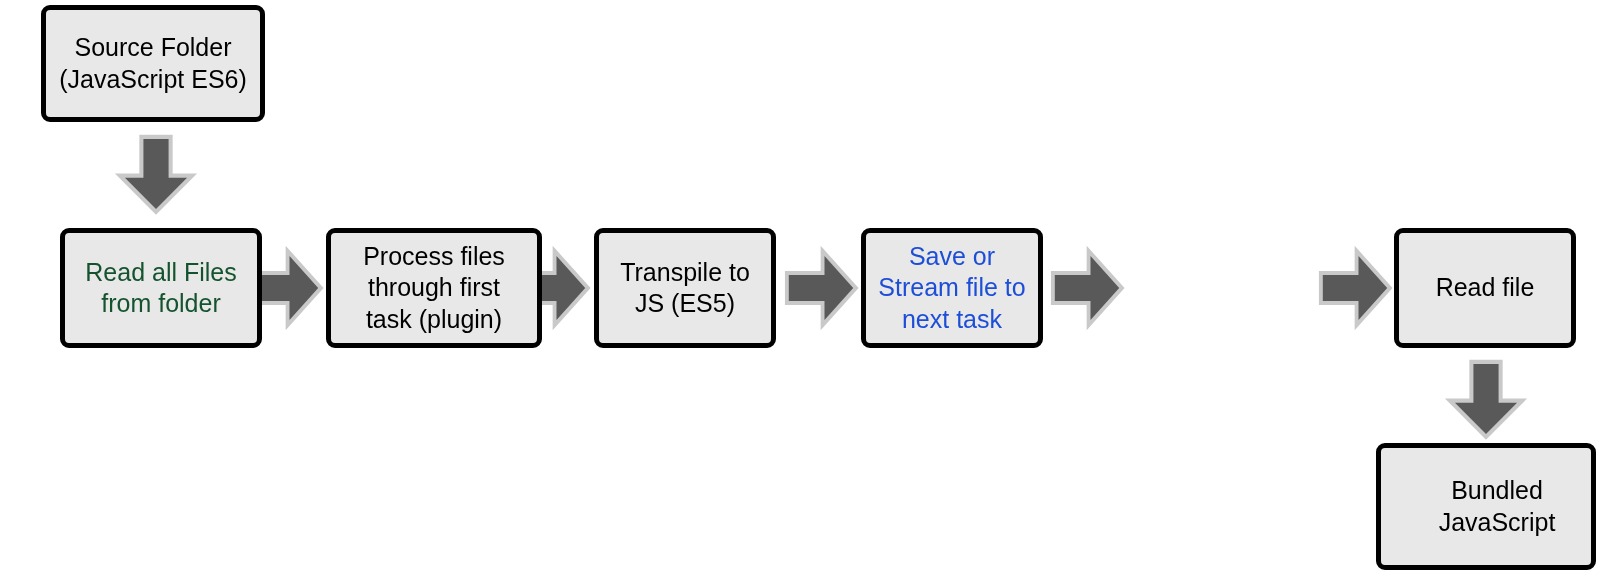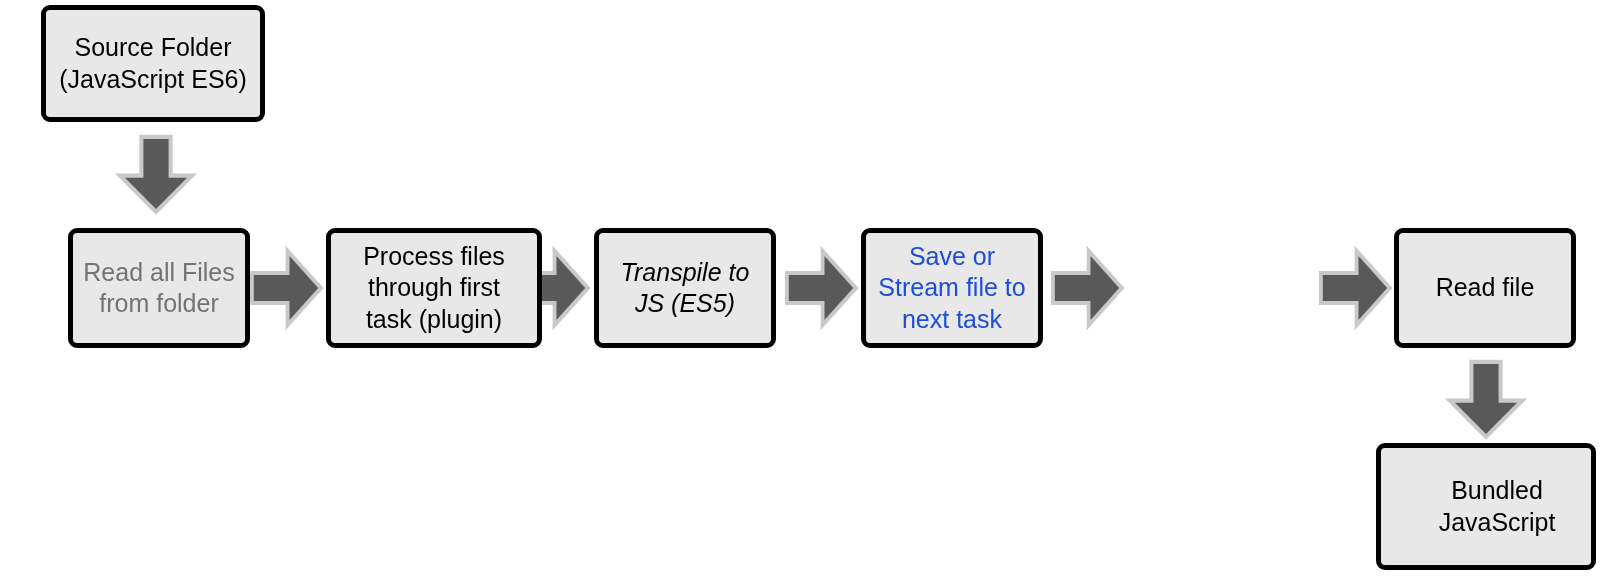--- a/index.html
+++ b/index.html
@@ -78,26 +78,26 @@
         <path d="M 4,33 L 55,33 L 55,8 L 96,50 L 55,92 L 55,67 L 4,67 Z" fill="#595959" stroke="#c9c9c9" stroke-width="11" stroke-linejoin="miter" paint-order="stroke fill"></path>
       </svg>
     </div>
     <div class="arrow" style="left: 1413px; top: 361px; width: 74px; height: 76px;">
       <svg width="74" height="76" viewBox="0 0 100 100" preserveAspectRatio="none">
         <path d="M 33,4 L 67,4 L 67,55 L 92,55 L 50,96 L 8,55 L 33,55 Z" fill="#595959" stroke="#c9c9c9" stroke-width="11" stroke-linejoin="miter" paint-order="stroke fill"></path>
       </svg>
     </div>
     <div class="node" style="left: 5px; top: 5px; width: 224px; height: 117px; background: rgb(232, 232, 232); border-color: rgb(0, 0, 0); color: rgb(0, 0, 0);"><span>Source Folder
 (JavaScript ES6)</span></div>
-    <div class="node" style="left: 32px; top: 228px; width: 182px; height: 120px; background: rgb(232, 232, 232); border-color: rgb(0, 0, 0); color: #737373;"><span>Read all Files
+    <div class="node" style="left: 24px; top: 228px; width: 202px; height: 120px; background: rgb(232, 232, 232); border-color: rgb(0, 0, 0); color: #14532d;"><span>Read all Files
 from folder</span></div>
     <div class="node" style="left: 290px; top: 228px; width: 216px; height: 120px; background: rgb(232, 232, 232); border-color: rgb(0, 0, 0); color: rgb(0, 0, 0);"><span>Process files
 through first
 task (plugin)</span></div>
-    <div class="node" style="left: 558px; top: 228px; width: 182px; height: 120px; background: rgb(232, 232, 232); border-color: rgb(0, 0, 0); color: rgb(0, 0, 0); font-style: italic;"><span>Transpile to
+    <div class="node" style="left: 558px; top: 228px; width: 182px; height: 120px; background: rgb(232, 232, 232); border-color: rgb(0, 0, 0); color: rgb(0, 0, 0);"><span>Transpile to
 JS (ES5)</span></div>
     <div class="node" style="left: 825px; top: 228px; width: 182px; height: 120px; background: rgb(232, 232, 232); border-color: rgb(0, 0, 0); color: #1d4ed8;"><span>Save or
 Stream file to
 next task</span></div>
     <div class="node" style="left: 1358px; top: 228px; width: 182px; height: 120px; background: rgb(232, 232, 232); border-color: rgb(0, 0, 0); color: rgb(0, 0, 0);"><span>Read file</span></div>
     <div class="node" style="left: 1340px; top: 443px; width: 220px; height: 127px; background: rgb(232, 232, 232); border-color: rgb(0, 0, 0); color: rgb(0, 0, 0); padding-left: 28px;"><span>Bundled
 JavaScript</span></div>
   </div>
 
 </body></html>

